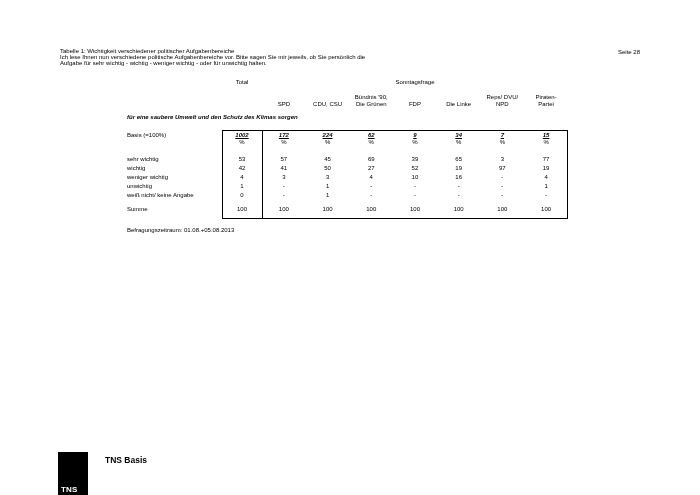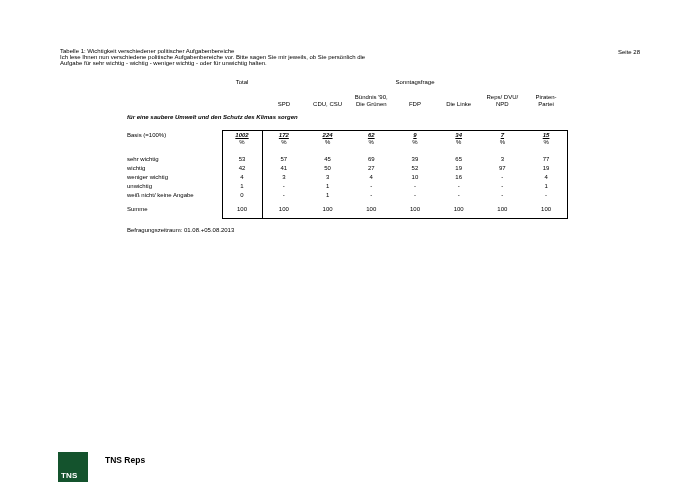--- a/index.html
+++ b/index.html
@@ -24,21 +24,21 @@
   .tablearea{left:127px;top:130px;width:442px;height:92px;}
   .tbox{left:95px;top:0;width:346px;height:89px;border:1px solid #000;box-sizing:border-box;}
   .tdiv{left:135px;top:0;width:1px;height:89px;background:#000;}
   .trow{left:0;display:flex;height:7px;align-items:center;font-size:6px;line-height:7px;}
   .lab{width:95px;white-space:nowrap;}
   .c0{width:40px;text-align:center;}
   .c{width:43.71px;text-align:center;}
   .basisv{font-weight:bold;font-style:italic;text-decoration:underline;}
   
   .fnote{left:127px;top:227px;font-size:6px;}
-  .logo-sq{left:58px;top:452px;width:30px;height:30px;background:#14532d;}
+  .logo-sq{left:58px;top:452px;width:30px;height:44px;background:#000000;}
   .logo-txt{position:absolute;left:3px;bottom:2px;color:#fff;font-weight:bold;font-size:8px;letter-spacing:0.2px;}
   .logo-name{left:105px;top:455px;font-size:8.5px;font-weight:bold;}
 </style>
 </head>
 <body>
 
 <div class="abs hdr">
   <div>Tabelle 1: Wichtigkeit verschiedener politischer Aufgabenbereiche</div>
   <div>Ich lese Ihnen nun verschiedene politische Aufgabenbereiche vor. Bitte sagen Sie mir jeweils, ob Sie persönlich die</div>
   <div>Aufgabe für sehr wichtig - wichtig - weniger wichtig - oder für unwichtig halten.</div>
@@ -180,13 +180,13 @@
     <div class="c">100</div>
     <div class="c">100</div>
   </div>
 </div>
 
 <div class="abs fnote">Befragungszeitraum: 01.08.+05.08.2013</div>
 
 <div class="abs logo-sq">
   <span class="logo-txt">TNS</span>
 </div>
-<div class="abs logo-name">TNS Reps</div>
+<div class="abs logo-name">TNS Basis</div>
 
 </body></html>

